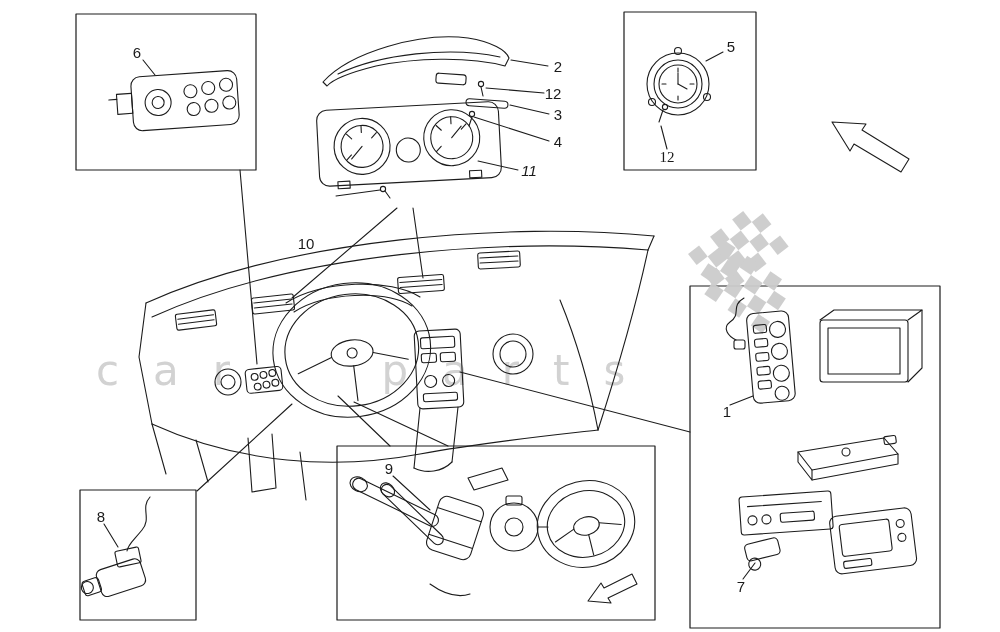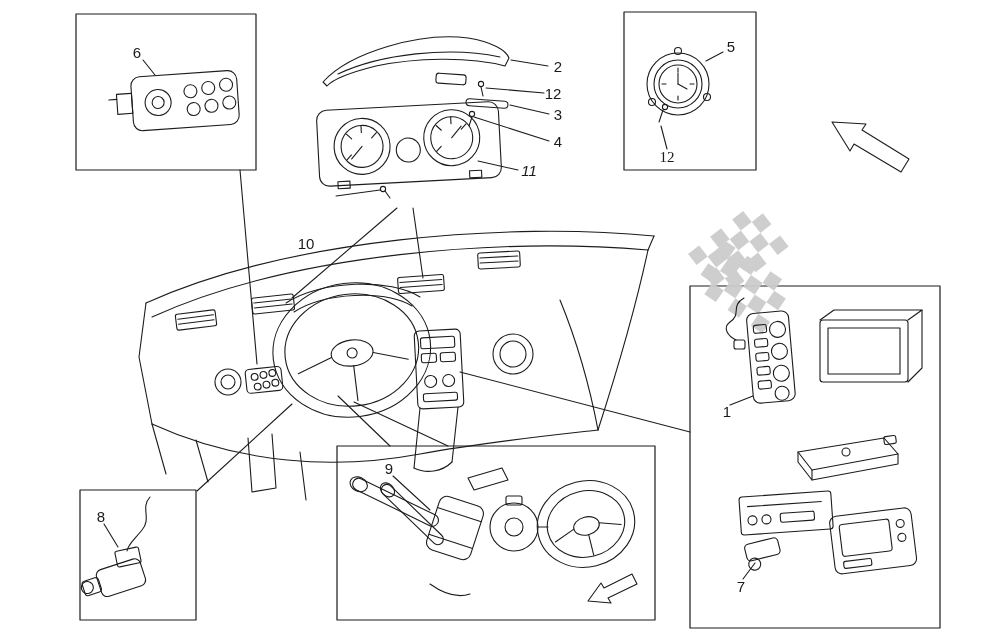--- a/index.html
+++ b/index.html
@@ -28,20 +28,21 @@
     transform:translate(-50%,-50%);
     font-size:15px; color:#1a1a1a; line-height:1;
     cursor:pointer; user-select:none;
   }
 </style>
 </head>
 <body>
 
 <div class="stage">
 
+  <div class="wm-sub">car parts</div>
 
   <svg class="art" width="1000" height="632" viewBox="0 0 1000 632">
     <g fill="none" stroke="#1c1c1c" stroke-width="1.1" stroke-linecap="round" stroke-linejoin="round">
 
       <g>
         <rect x="76" y="14" width="180" height="156" stroke-width="1.2"></rect>
       </g>
       <g>
         <rect x="624" y="12" width="132" height="158" stroke-width="1.2"></rect>
       </g>

